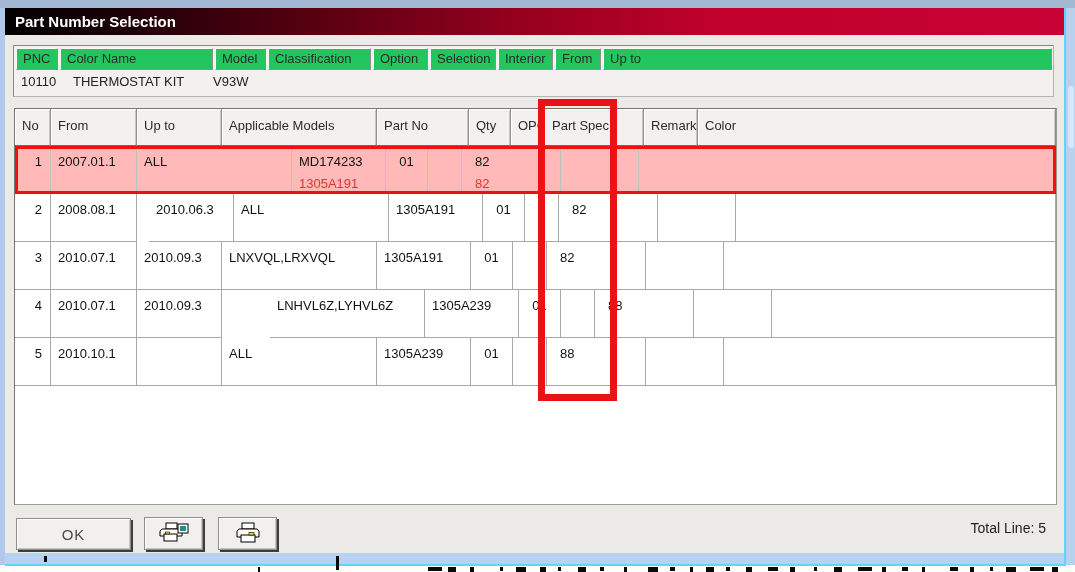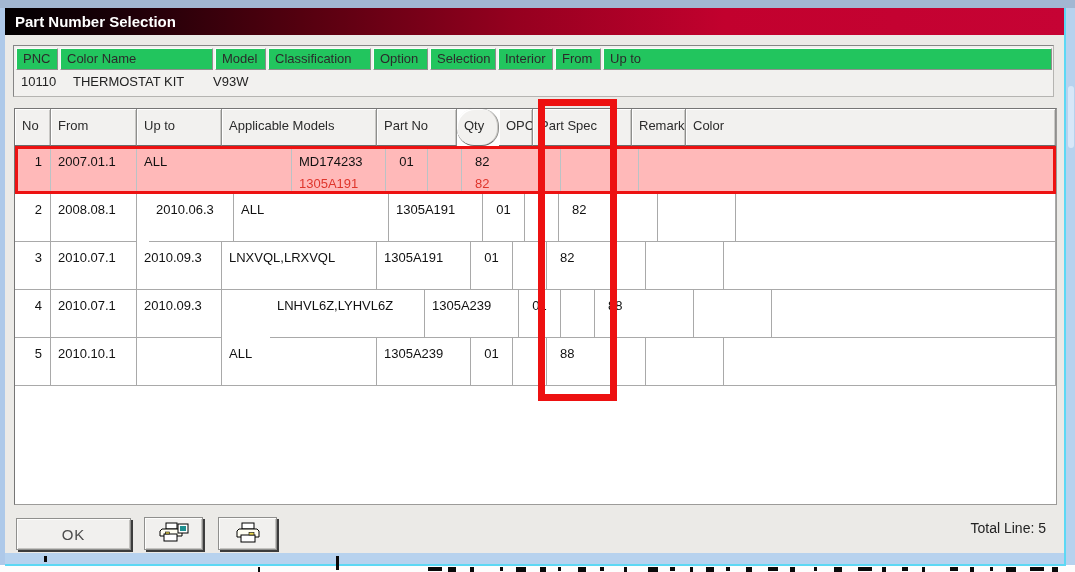--- a/index.html
+++ b/index.html
@@ -94,22 +94,22 @@
       <span class="sum-val" style="left:59px">THERMOSTAT KIT</span>
       <span class="sum-val" style="left:199px">V93W</span>
     </div>
 
     <div class="list">
       <div class="list-head" id="list-head">
           <div class="head-cell" style="width: 36px;">No</div>
           <div class="head-cell" style="width: 86px;">From</div>
           <div class="head-cell" style="width: 85px;">Up to</div>
           <div class="head-cell" style="width: 155px;">Applicable Models</div>
-          <div class="head-cell" style="width: 80px;">Part No</div>
-          <div class="head-cell" style="width: 42px; border-radius: 17px;">Qty</div>
+          <div class="head-cell" style="width: 92px;">Part No</div>
+          <div class="head-cell" style="width: 42px;">Qty</div>
           <div class="head-cell" style="width: 34px;">OPC</div>
           <div class="head-cell" style="width: 99px;">Part Spec</div>
           <div class="head-cell" style="width: 54px;">Remarks</div>
           <div class="head-cell" style="flex: 1 1 0%;">Color</div>
         </div>
       <div class="rows" id="rows">
           <div class="trow hl">
             <div class="tcell" style="width: 36px; text-align: right; padding-right: 8px; padding-left: 0px;"><span>1</span></div>
             <div class="tcell" style="width: 86px;"><span>2007.01.1</span></div>
             <div class="tcell" style="width: 155px;"><span>ALL</span></div>

